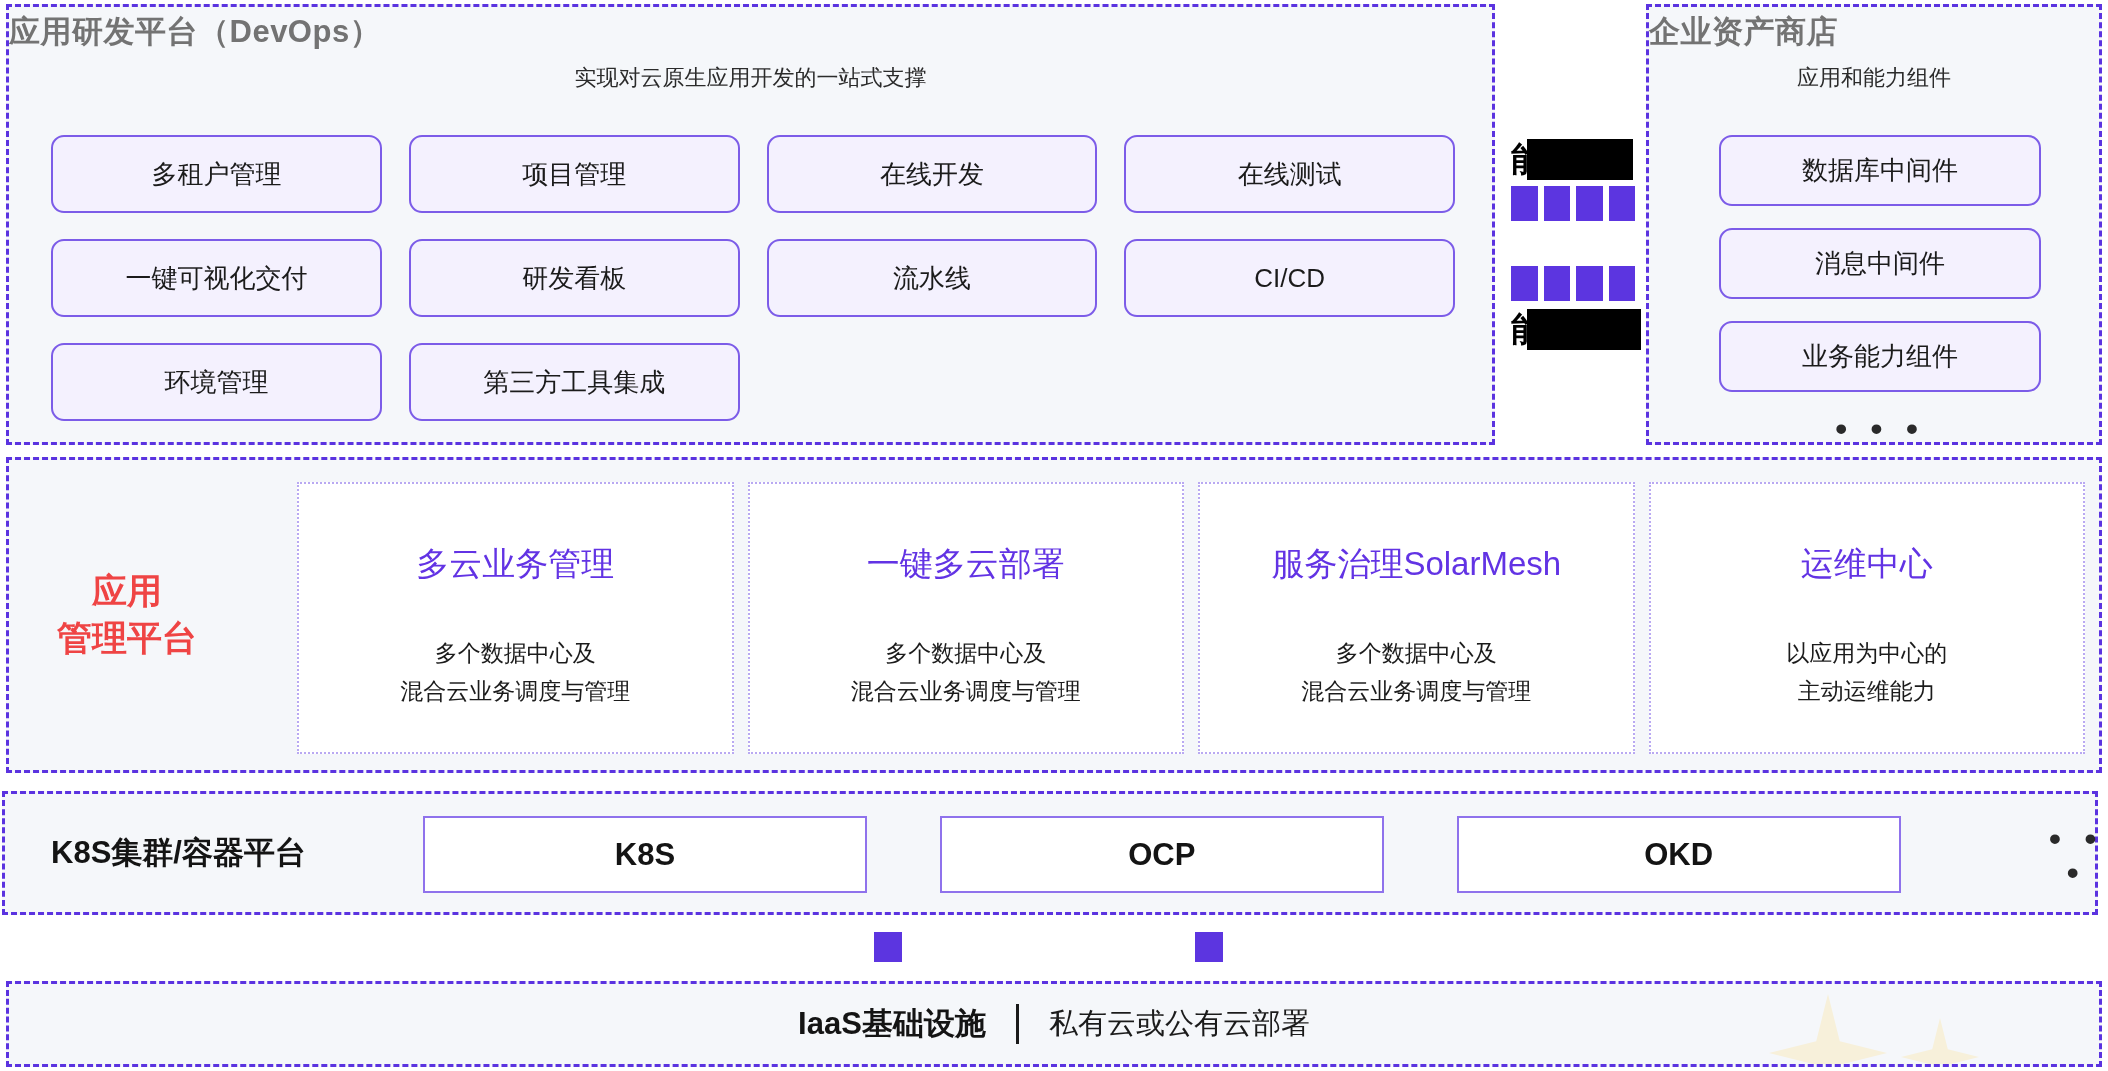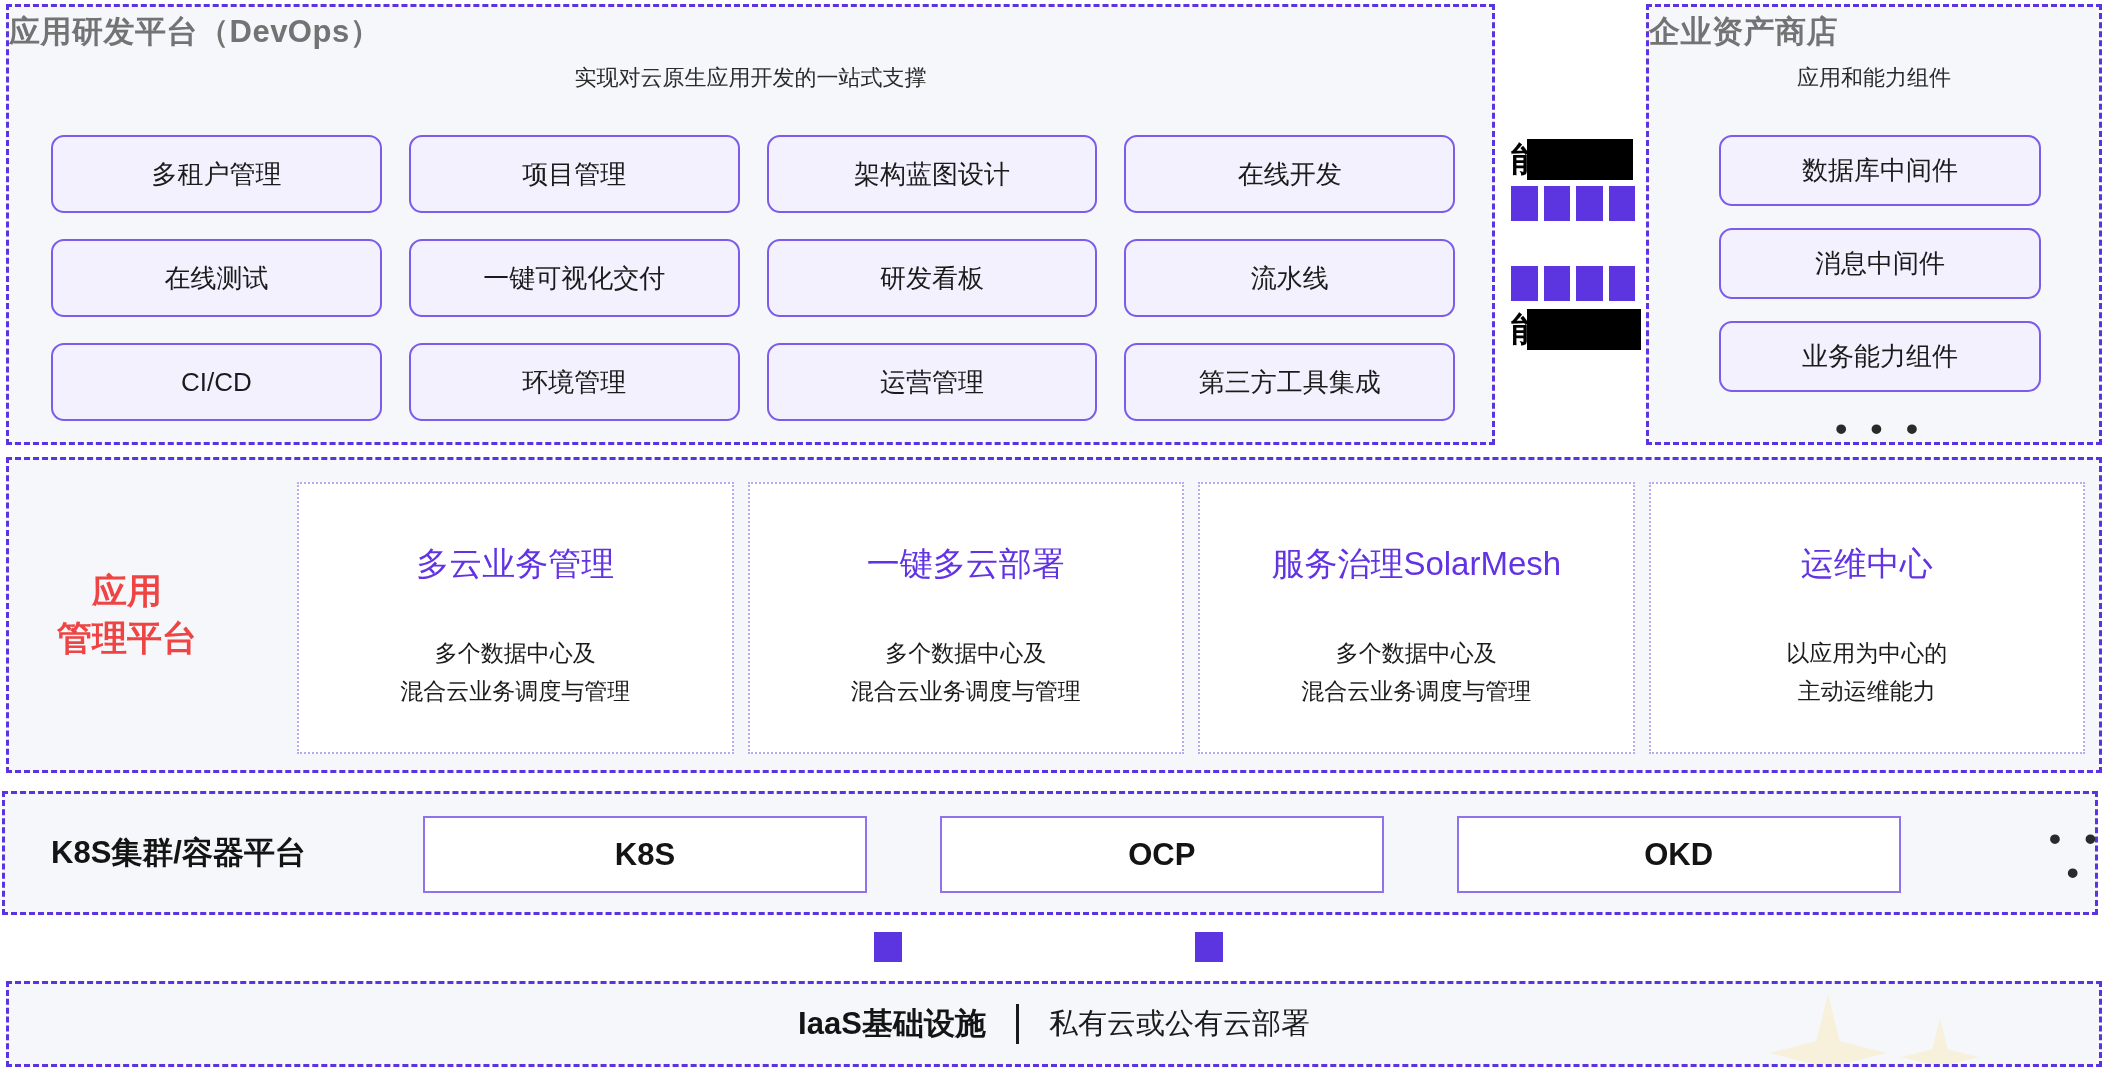--- a/index.html
+++ b/index.html
@@ -226,29 +226,27 @@
 
 <div id="stage">
 
   <div class="section" id="devops-panel">
     <div class="panel-title">应用研发平台（DevOps）</div>
     <div class="panel-sub">实现对云原生应用开发的一站式支撑</div>
 
     <div id="devops-grid">
       <div class="chip">多租户管理</div>
       <div class="chip">项目管理</div>
-      <div class="chip">架构蓝图设计</div>
       <div class="chip">在线开发</div>
       <div class="chip">在线测试</div>
       <div class="chip">一键可视化交付</div>
       <div class="chip">研发看板</div>
       <div class="chip">流水线</div>
       <div class="chip">CI/CD</div>
       <div class="chip">环境管理</div>
-      <div class="chip">运营管理</div>
       <div class="chip">第三方工具集成</div>
     </div>
   </div>
 
   <div id="mid-column">
 
     <div class="redact-row" style="top:135px;">
       <span class="redact-glyph">能</span>
       <span class="redact-bar"></span>
     </div>

